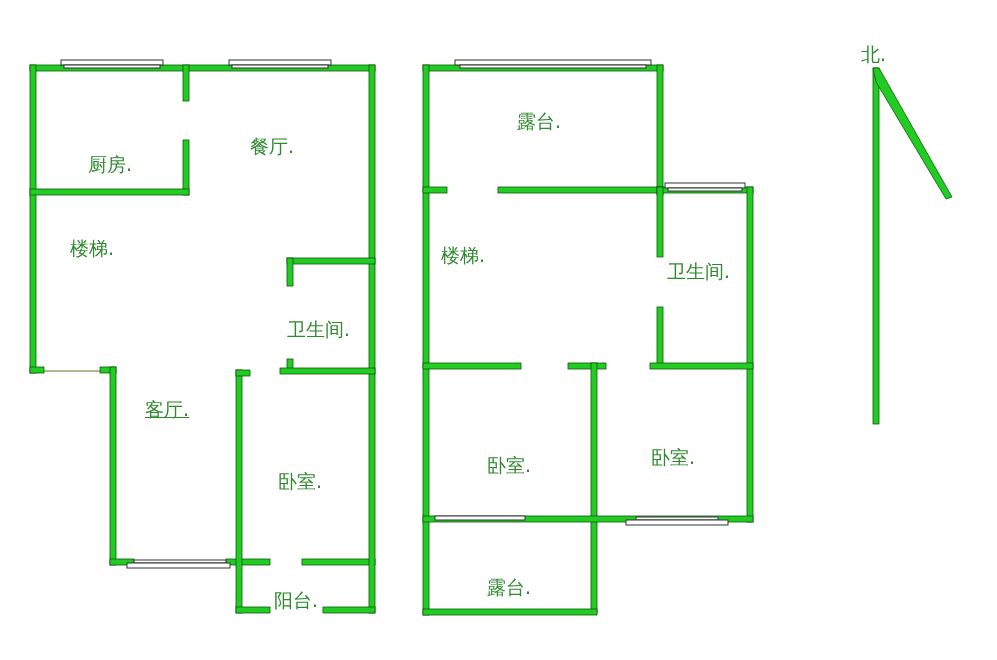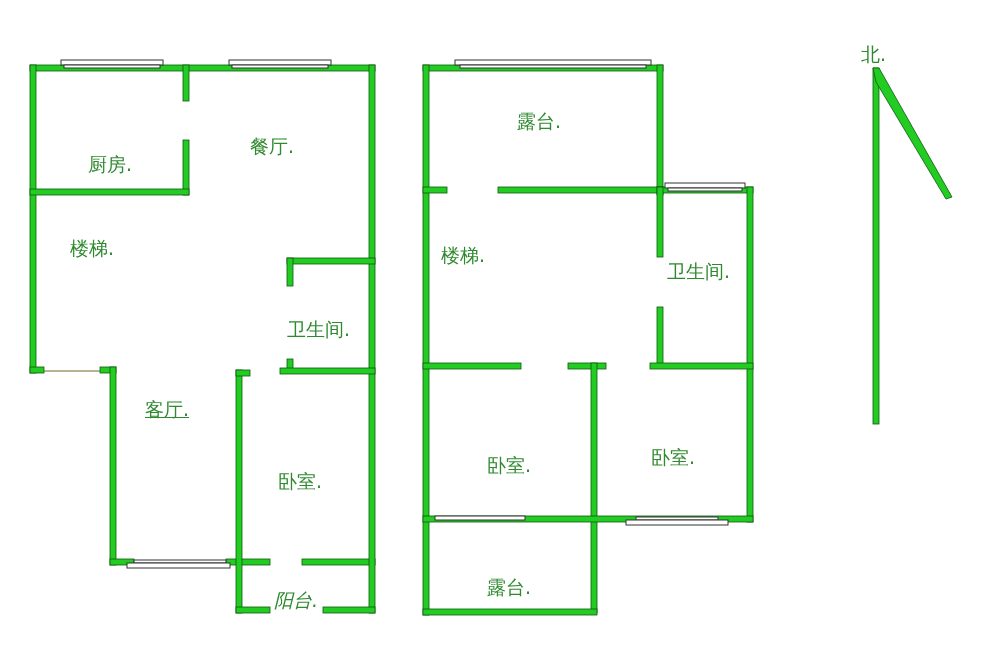--- a/index.html
+++ b/index.html
@@ -101,21 +101,21 @@
 </svg>
 
 <div class="wm" style="left:430px;top:340px;">&nbsp;</div>
 
 <div class="lbl" style="left:88px;top:120px;margin-top:32px;">厨房.</div>
 <div class="lbl" style="left:250px;top:134px;">餐厅.</div>
 <div class="lbl" style="left:70px;top:236px;">楼梯.</div>
 <div class="lbl" style="left:287px;top:317px;">卫生间.</div>
 <div class="lbl" style="left:145px;top:397px;text-decoration:underline;">客厅.</div>
 <div class="lbl" style="left:278px;top:469px;">卧室.</div>
-<div class="lbl" style="left:274px;top:588px;font-style:italic;">阳台.</div>
+<div class="lbl" style="left:274px;top:588px;">阳台.</div>
 
 <div class="lbl" style="left:517px;top:109px;">露台.</div>
 <div class="lbl" style="left:441px;top:243px;">楼梯.</div>
 <div class="lbl" style="left:667px;top:259px;">卫生间.</div>
 <div class="lbl" style="left:487px;top:453px;">卧室.</div>
 <div class="lbl" style="left:651px;top:445px;">卧室.</div>
 <div class="lbl" style="left:487px;top:575px;">露台.</div>
 
 <div class="lbl" style="left:861px;top:42px;">北.</div>
 

